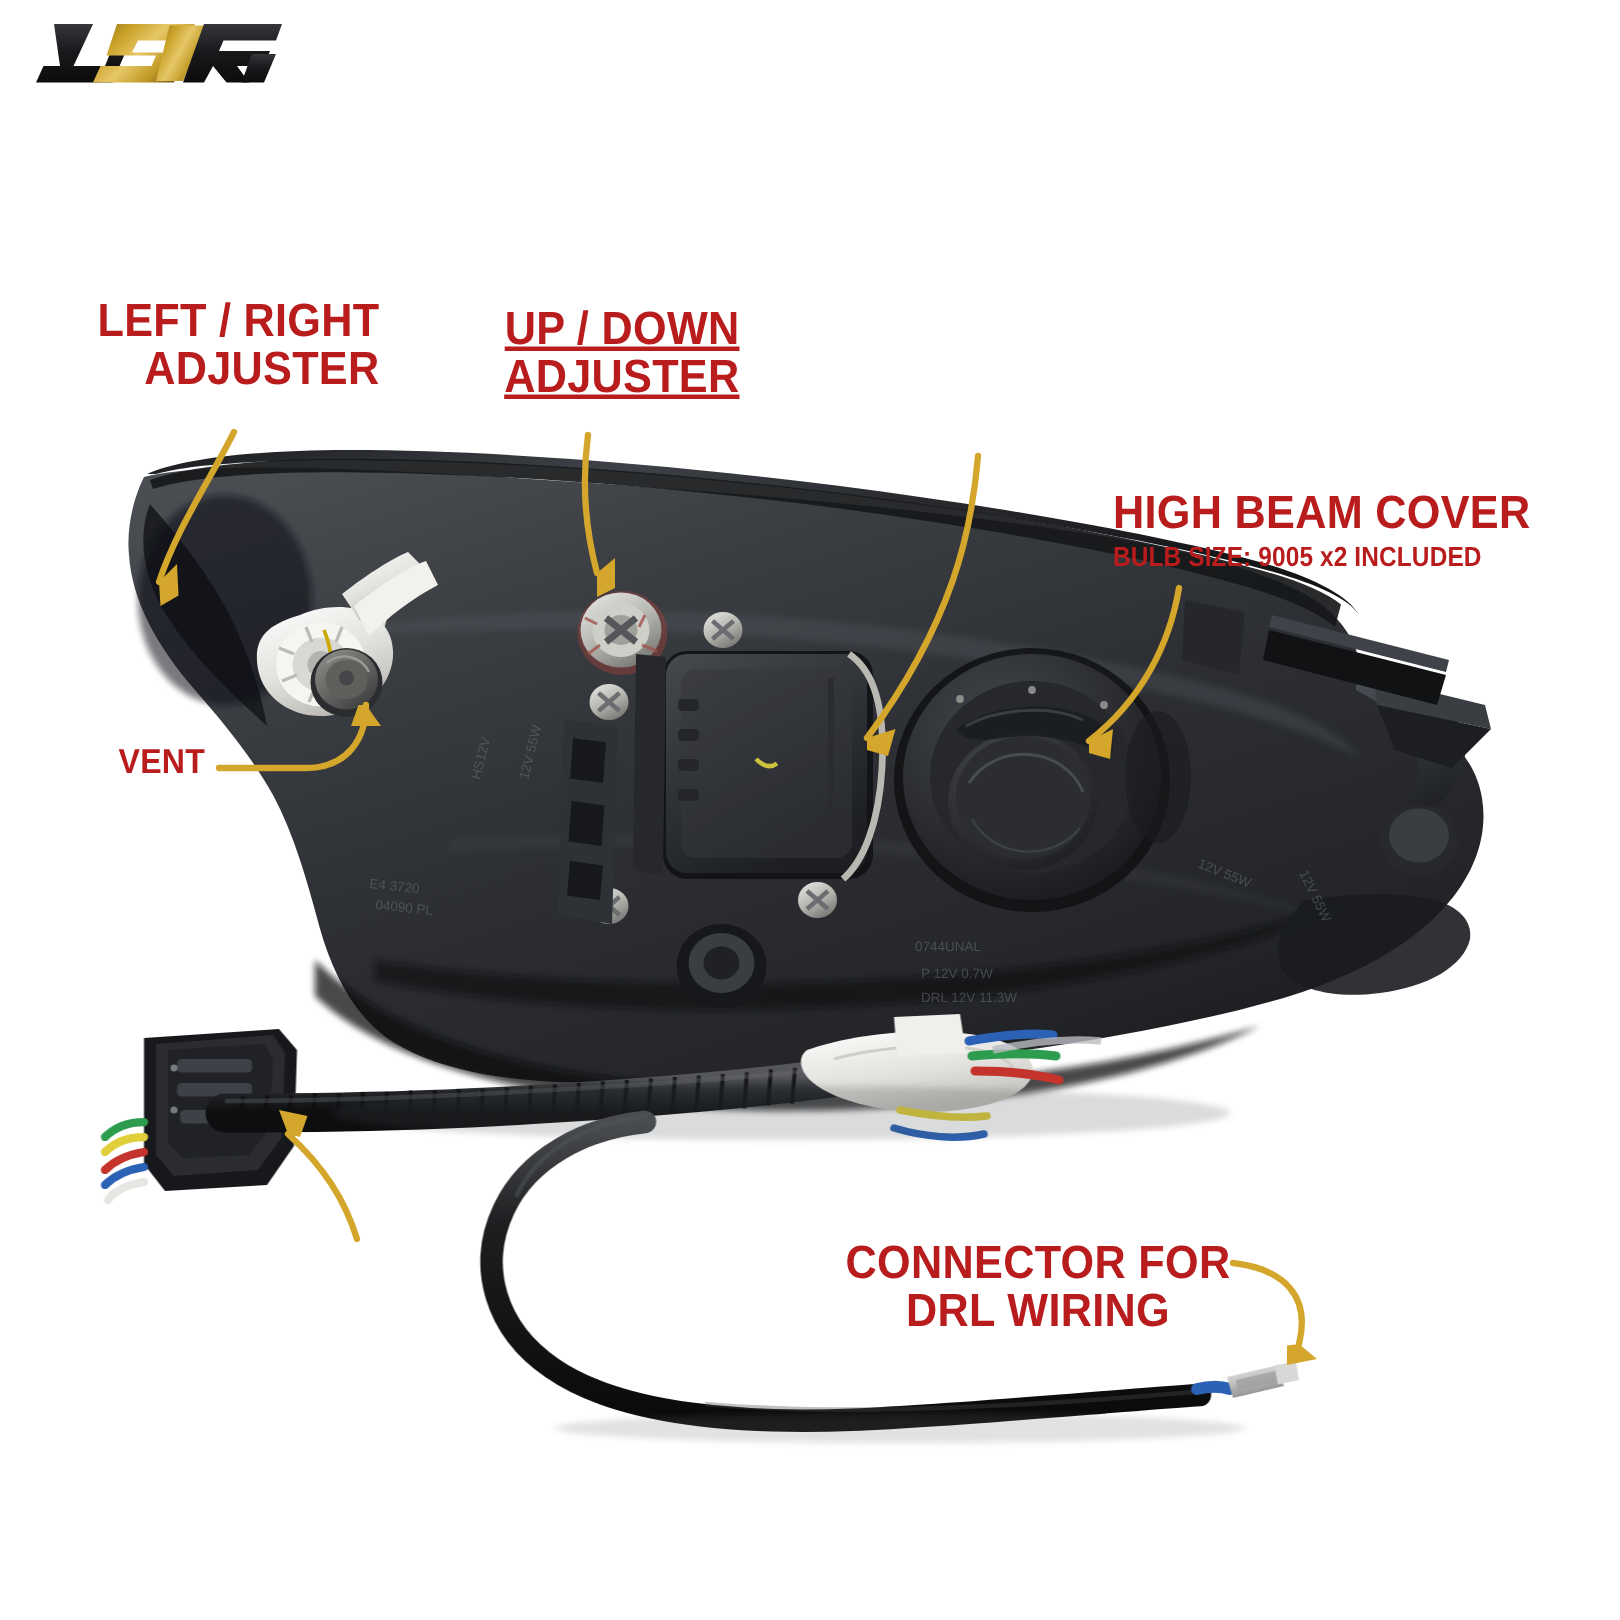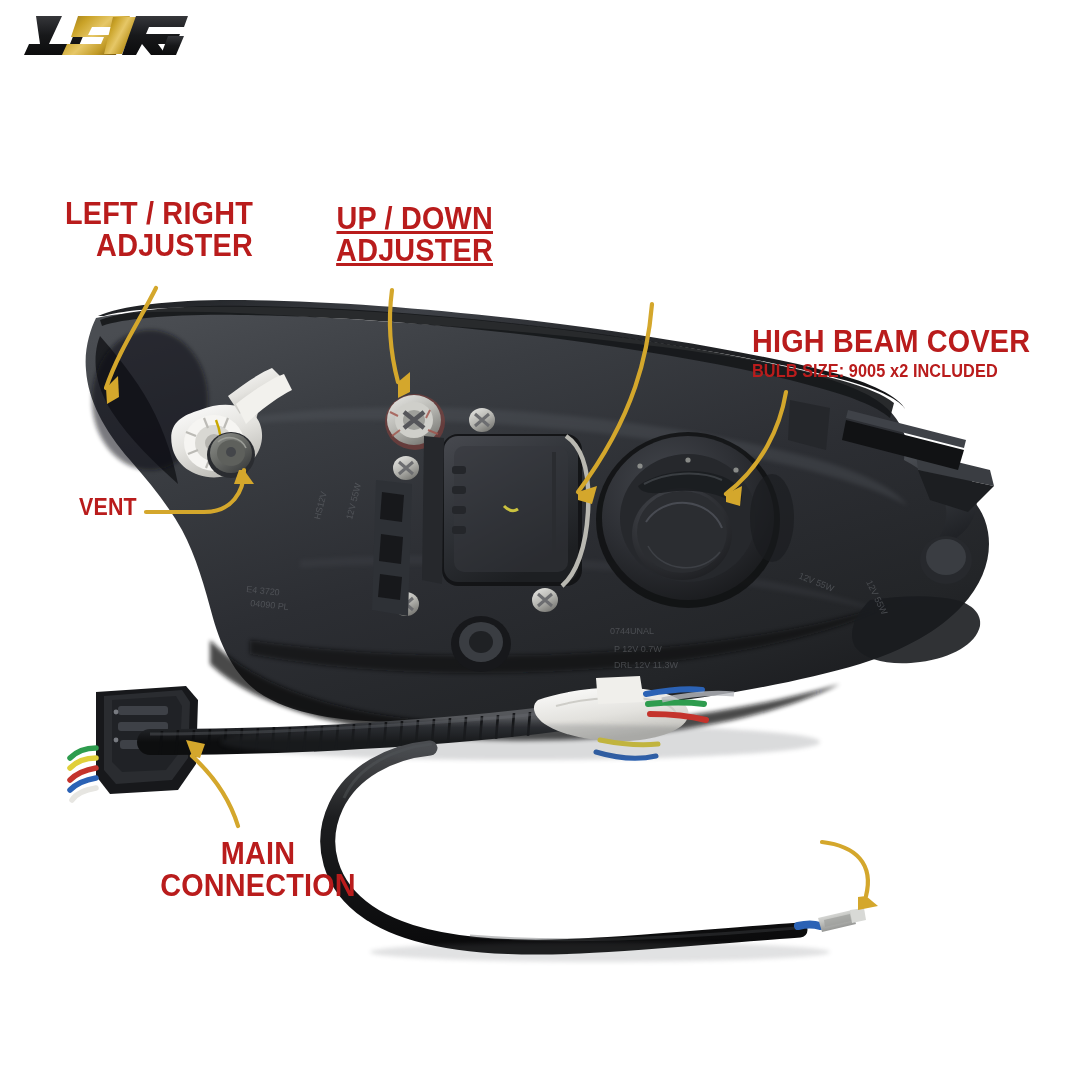--- a/index.html
+++ b/index.html
@@ -477,28 +477,28 @@
     <span class="main">LEFT / RIGHT</span>
     <span class="main">ADJUSTER</span>
   </div>
 
   <div class="callout align-right" style="left:280px; top:203px; width:213px;text-decoration:underline;">
     <span class="main">UP / DOWN</span>
     <span class="main">ADJUSTER</span>
   </div>
 
 
-  <div class="callout align-left" style="left:742px; top:326px;margin-left:10px;">
+  <div class="callout align-left" style="left:742px; top:326px;">
     <span class="main">HIGH BEAM COVER</span>
     <span class="sub">BULB SIZE: 9005 x2 INCLUDED</span>
   </div>
 
   <div class="callout align-left small" style="left:79px; top:496px;">
     <span class="main">VENT</span>
   </div>
 
-  <div class="callout align-center" style="left:138px; top:838px; width:240px;">
-    <span class="main">MAIN</span>
-    <span class="main">CONNECTION</span>
+
+  <div class="callout align-center" style="left:552px; top:826px; width:280px;">
+    <span class="main">CONNECTOR FOR</span>
+    <span class="main">DRL WIRING</span>
   </div>
 
-
 </div>
 
 </body></html>

